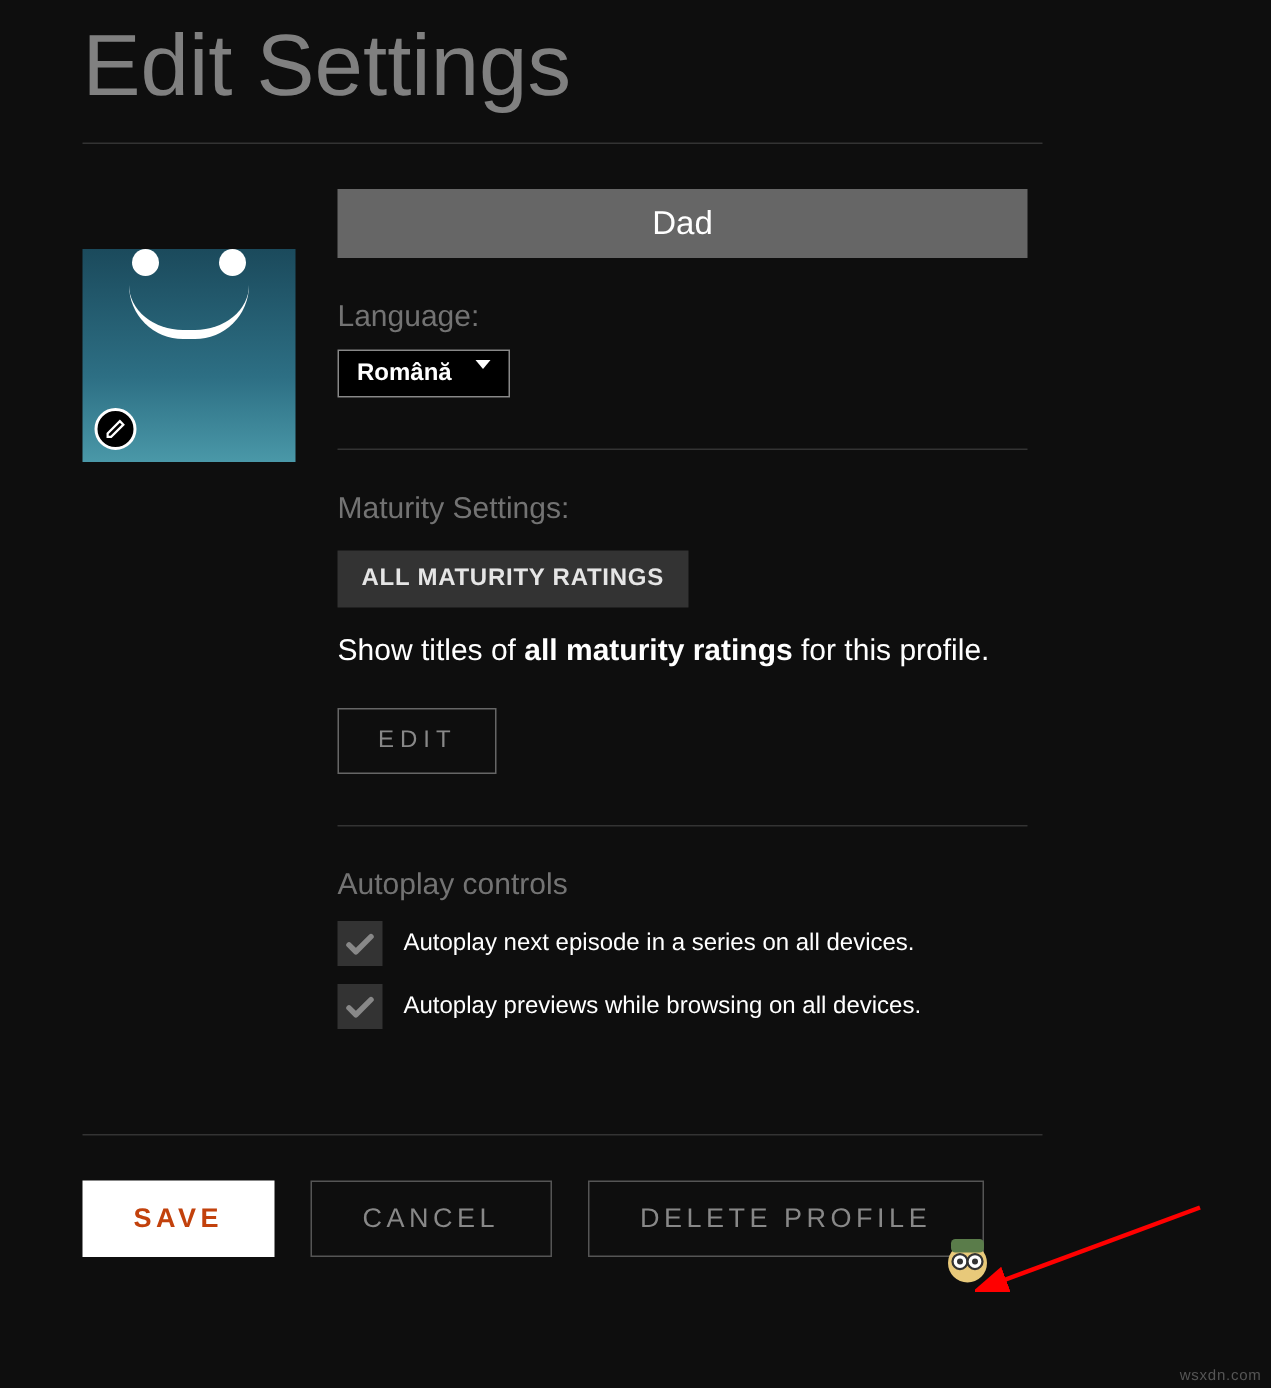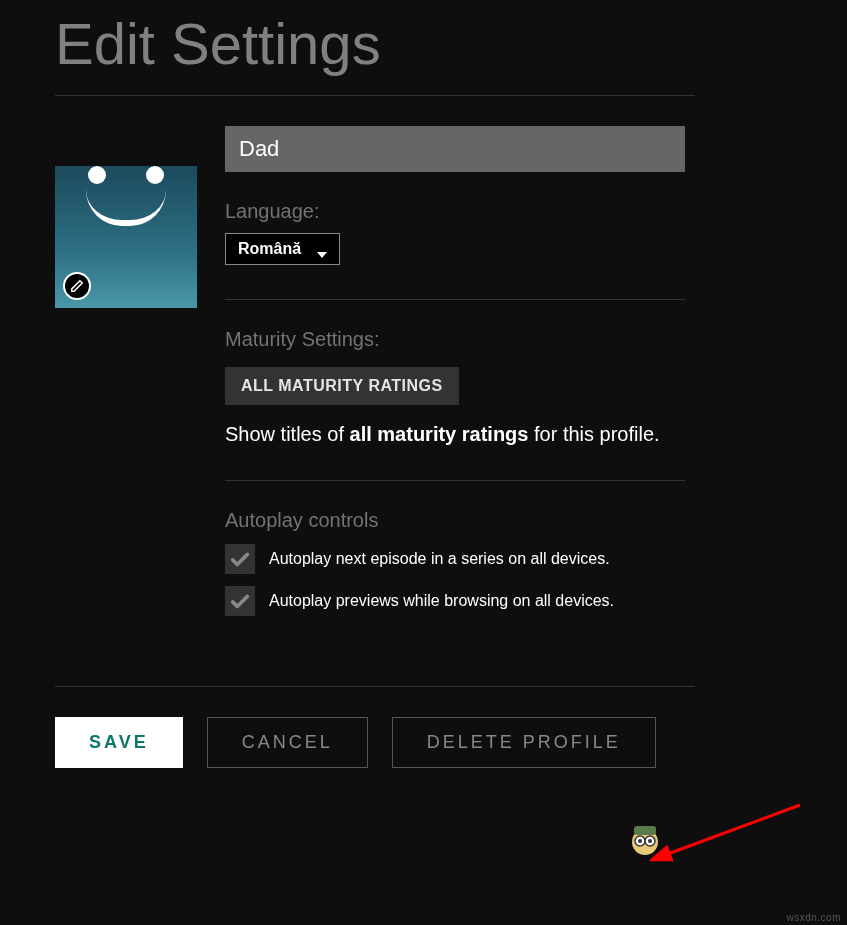--- a/index.html
+++ b/index.html
@@ -85,30 +85,31 @@
       max-width: 460px;
     }
     .name-input {
       width: 100%;
       background: #666;
       color: #fff;
       border: none;
       padding: 10px 14px;
       font-size: 22px;
       outline: none;
+      text-align: center;
     }
     .section-label {
       color: #737373;
       font-size: 20px;
       margin-top: 28px;
       margin-bottom: 10px;
     }
     .dropdown {
       display: inline-flex;
-      align-items: flex-end;
+      align-items: flex-start;
       background: #000;
       border: 1px solid #888;
       padding: 6px 12px;
       cursor: pointer;
       gap: 16px;
     }
     .dropdown-text {
       color: #fff;
       font-weight: 700;
       font-size: 16px;
@@ -190,21 +191,21 @@
     .btn {
       font-size: 18px;
       letter-spacing: 3px;
       padding: 14px 34px;
       cursor: pointer;
       border: none;
       font-weight: 700;
     }
     .btn-save {
       background: #fff;
-      color: #0f766e;
+      color: #c2410c;
     }
     .btn-ghost {
       background: transparent;
       border: 1px solid #555;
       color: #888;
       font-weight: 400;
       padding-left: 34px;
     }
     .arrow-annotation {
       position: absolute;
@@ -259,20 +260,21 @@
         <span class="dropdown-caret"></span>
       </div>
 
       <hr class="divider">
 
       <div class="section-label">Maturity Settings:</div>
       <div class="pill">ALL MATURITY RATINGS</div>
       <div class="desc-line">
         <span>Show titles of </span><b>all maturity ratings</b><span> for this profile.</span>
       </div>
+      <div class="edit-btn">EDIT</div>
 
       <hr class="divider">
 
       <div class="section-label" style="margin-top:28px;">Autoplay controls</div>
 
       <div class="checkbox-row">
         <div class="checkbox">
           <svg width="22" height="22" viewBox="0 0 24 24" fill="none" stroke="#888" stroke-width="4" stroke-linecap="round" stroke-linejoin="round">
               <polyline points="4 13 9 18 20 7"></polyline>
             </svg>

